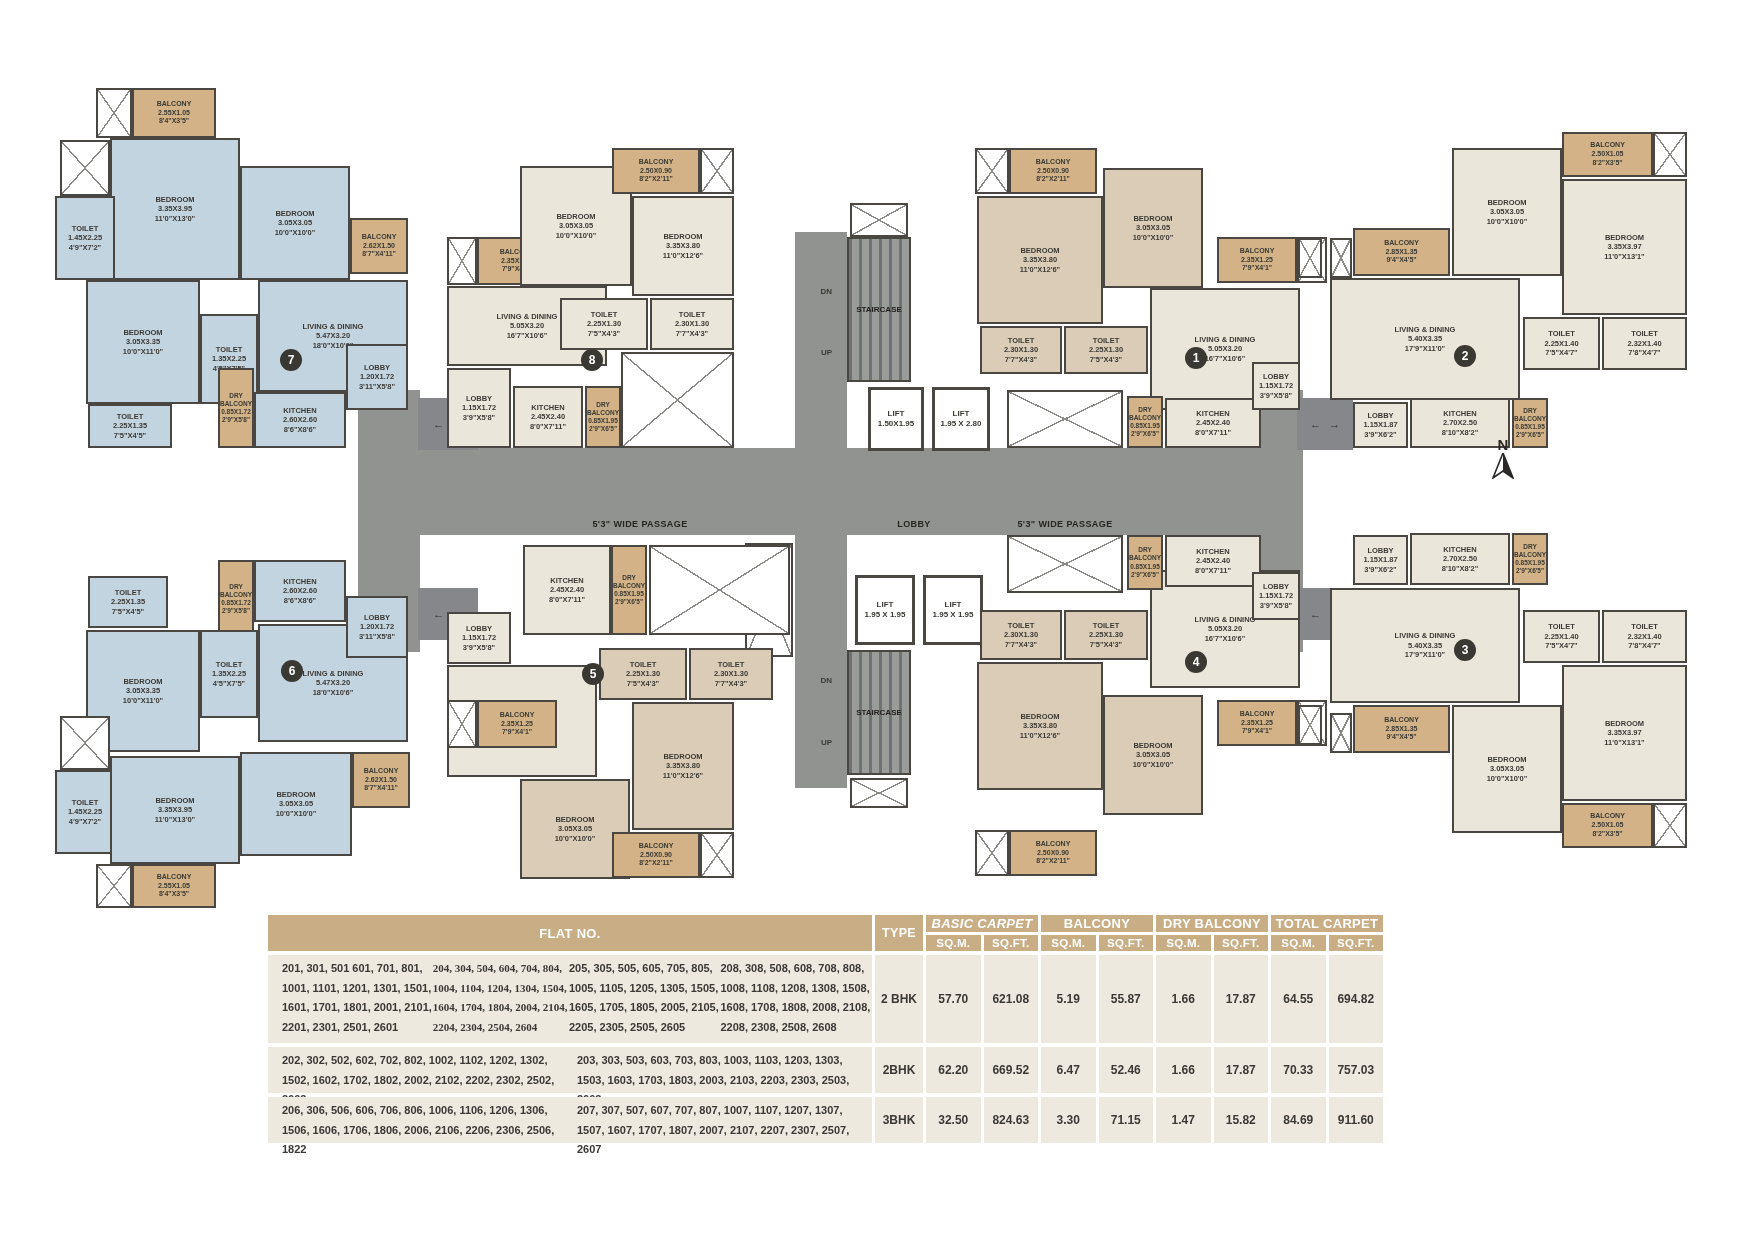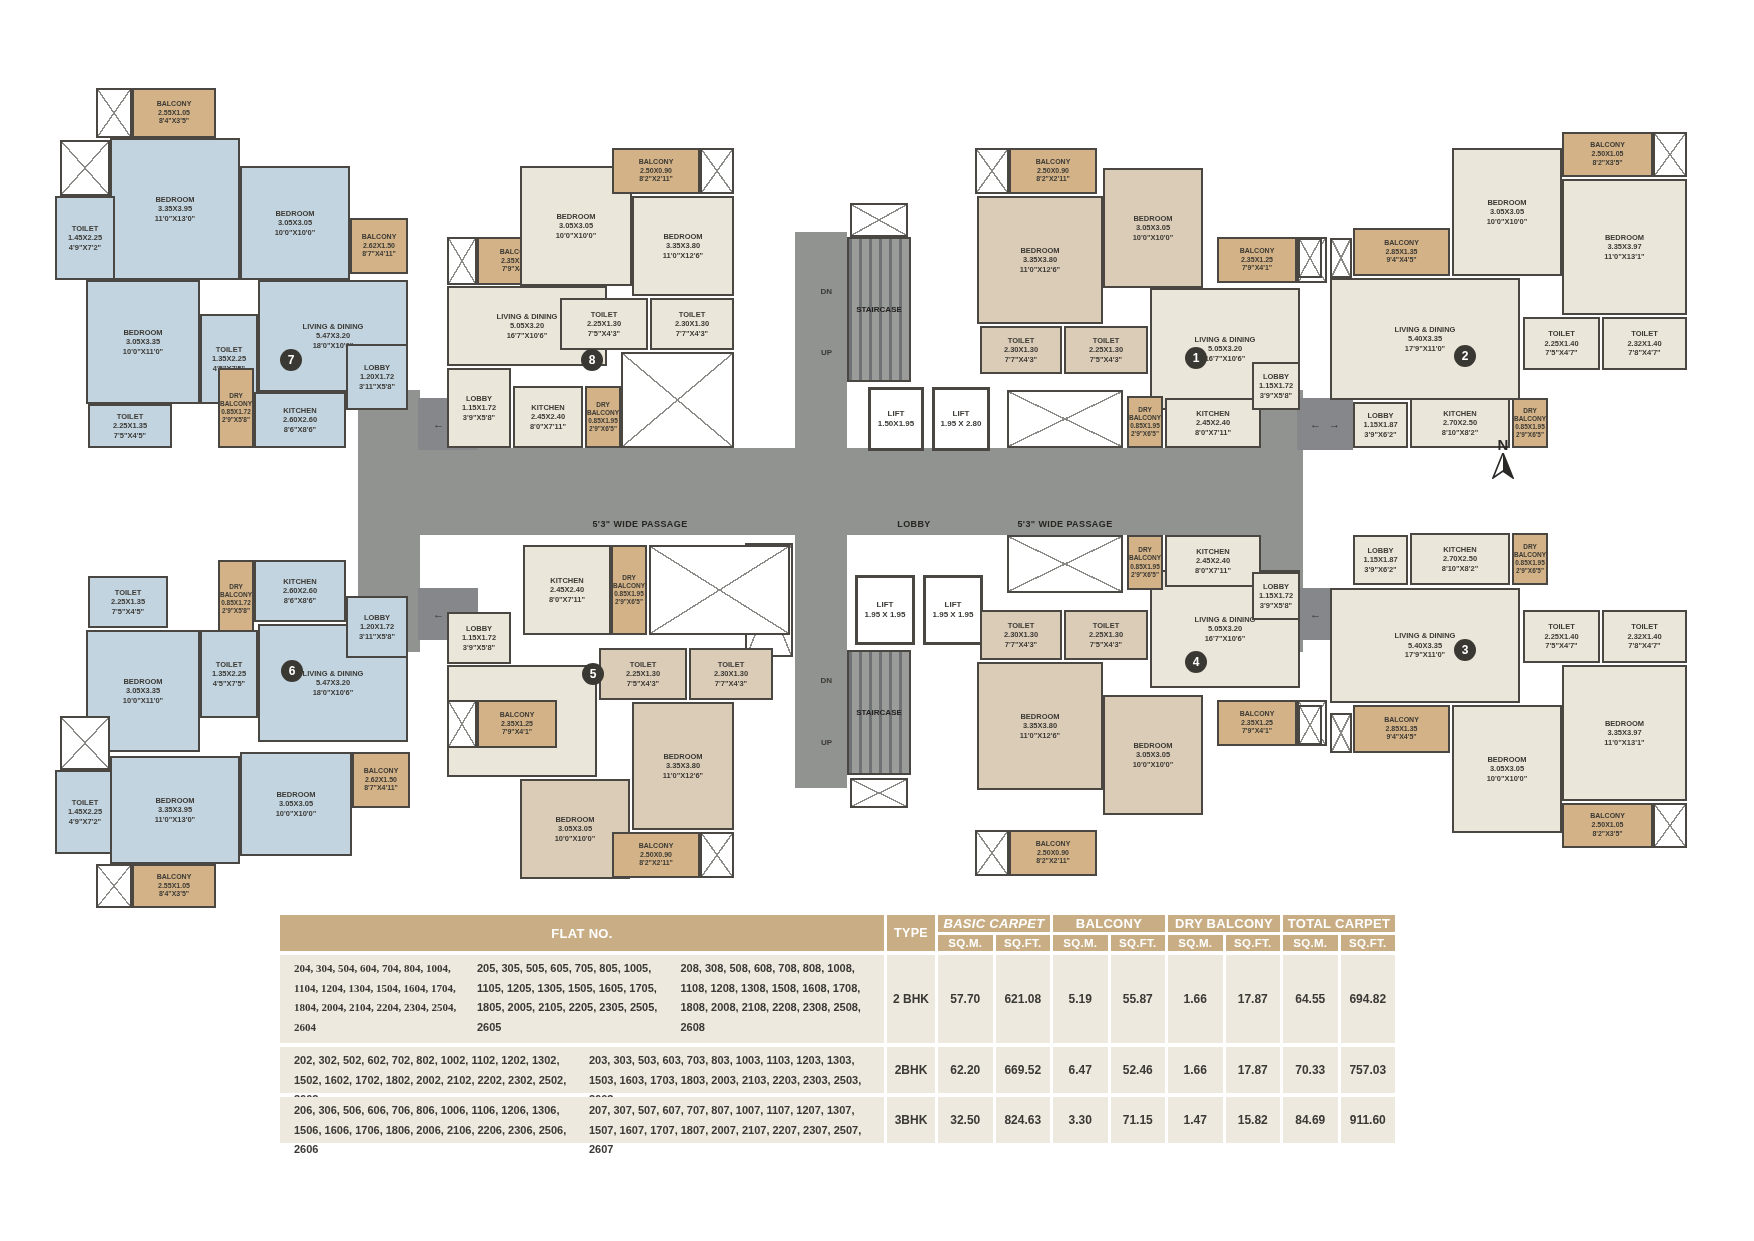--- a/index.html
+++ b/index.html
@@ -31,21 +31,21 @@
          gap:8px;color:#2f2e2b;font-weight:bold;font-size:11px;}
   .clabel{position:absolute;font-weight:bold;font-size:9px;color:#26251f;letter-spacing:0.4px;
          transform:translate(-50%,-50%);white-space:nowrap;}
   .slabel{position:absolute;font-weight:bold;font-size:8px;color:#3c3a35;transform:translate(-100%,-50%);}
   .badge{position:absolute;width:22px;height:22px;border-radius:50%;background:#3a3832;color:#fff;
          display:flex;align-items:center;justify-content:center;font-weight:bold;font-size:12px;}
   
   #north{position:absolute;left:1486px;top:436px;width:34px;text-align:center;}
   #north .n{font-size:15px;font-weight:bold;color:#2b2927;}
   
-  #table{position:absolute;left:280px;top:915px;width:1118px;}
+  #table{position:absolute;left:268px;top:915px;width:1118px;}
   .tgrid{display:grid;grid-template-columns:604px 48px repeat(8,54.5px);gap:3px;}
   .th{background:#c9ae85;color:#fff;font-weight:bold;display:flex;align-items:center;
       justify-content:center;font-size:13px;letter-spacing:0.3px;}
   .th-sub{font-size:11.5px;}
   .td{background:#ede9df;color:#3b3935;font-weight:bold;display:flex;align-items:center;
       justify-content:center;font-size:12px;}
   .flat-cell{justify-content:flex-start;align-items:flex-start;text-align:left;
       padding:4px 0 0 14px;font-size:11px;line-height:19.5px;box-sizing:border-box;}
   .trow{margin-top:4px;}
 </style>
@@ -589,20 +589,21 @@
         <div class="th" style="grid-area: 1 / 7 / auto / span 2;">DRY BALCONY</div>
         <div class="th th-sub" style="grid-area: 2 / 7;">SQ.M.</div>
         <div class="th th-sub" style="grid-area: 2 / 8;">SQ.FT.</div>
         <div class="th" style="grid-area: 1 / 9 / auto / span 2;">TOTAL CARPET</div>
         <div class="th th-sub" style="grid-area: 2 / 9;">SQ.M.</div>
         <div class="th th-sub" style="grid-area: 2 / 10;">SQ.FT.</div>
       </div>
     <div id="tbody">
         <div class="tgrid trow">
           <div class="td flat-cell" style="height: 88px;">
+            <span style="display: block;">201, 301, 501 601, 701, 801, 1001, 1101, 1201, 1301, 1501, 1601, 1701, 1801, 2001, 2101, 2201, 2301, 2501, 2601</span>
             <span style="display: block; font-family: Liberation Serif, serif;">204, 304, 504, 604, 704, 804, 1004, 1104, 1204, 1304, 1504, 1604, 1704, 1804, 2004, 2104, 2204, 2304, 2504, 2604</span>
             <span style="display: block;">205, 305, 505, 605, 705, 805, 1005, 1105, 1205, 1305, 1505, 1605, 1705, 1805, 2005, 2105, 2205, 2305, 2505, 2605</span>
             <span style="display: block;">208, 308, 508, 608, 708, 808, 1008, 1108, 1208, 1308, 1508, 1608, 1708, 1808, 2008, 2108, 2208, 2308, 2508, 2608</span>
           </div>
           <div class="td">2 BHK</div>
           <div class="td">57.70</div>
           <div class="td">621.08</div>
           <div class="td">5.19</div>
           <div class="td">55.87</div>
           <div class="td">1.66</div>
@@ -620,21 +621,21 @@
           <div class="td">669.52</div>
           <div class="td">6.47</div>
           <div class="td">52.46</div>
           <div class="td">1.66</div>
           <div class="td">17.87</div>
           <div class="td">70.33</div>
           <div class="td">757.03</div>
         </div>
         <div class="tgrid trow">
           <div class="td flat-cell" style="height: 46px;">
-            <span style="display: block;">206, 306, 506, 606, 706, 806, 1006, 1106, 1206, 1306, 1506, 1606, 1706, 1806, 2006, 2106, 2206, 2306, 2506, 2606</span>
+            <span style="display: block;">206, 306, 506, 606, 706, 806, 1006, 1106, 1206, 1306, 1506, 1606, 1706, 1806, 2006, 2106, 2206, 2306, 2506, 1822</span>
             <span style="display: block;">207, 307, 507, 607, 707, 807, 1007, 1107, 1207, 1307, 1507, 1607, 1707, 1807, 2007, 2107, 2207, 2307, 2507, 2607</span>
           </div>
           <div class="td">3BHK</div>
           <div class="td">32.50</div>
           <div class="td">824.63</div>
           <div class="td">3.30</div>
           <div class="td">71.15</div>
           <div class="td">1.47</div>
           <div class="td">15.82</div>
           <div class="td">84.69</div>

